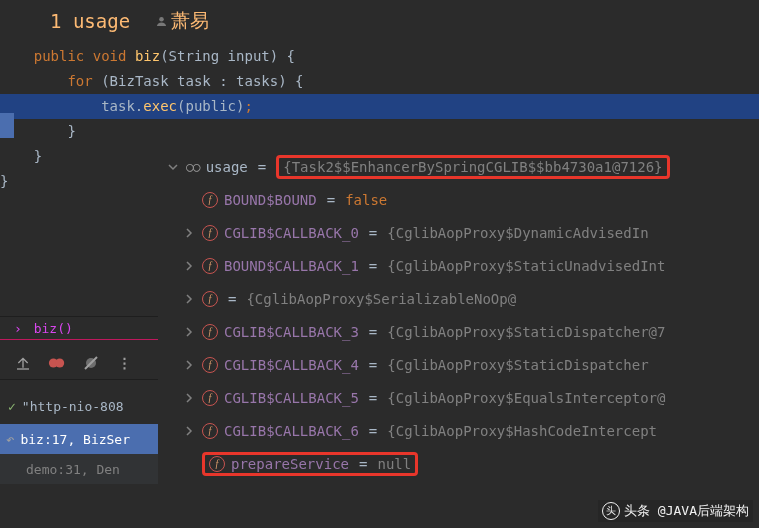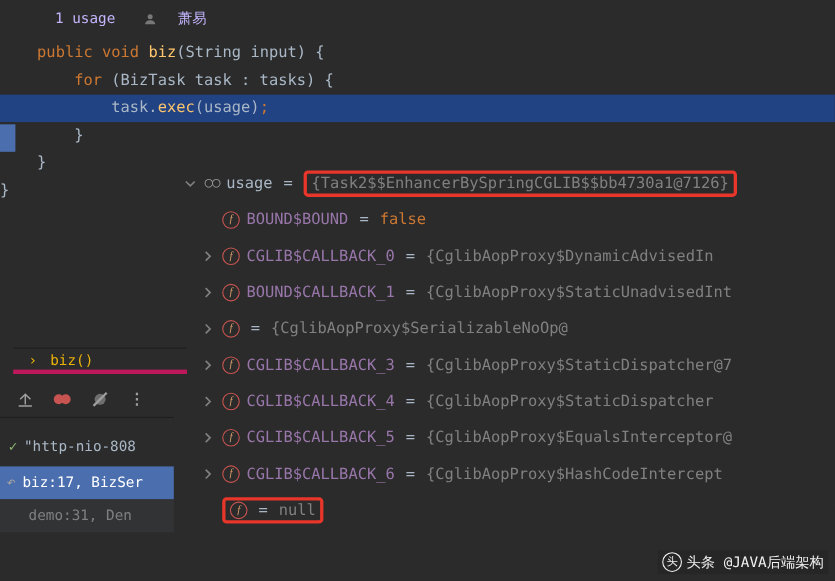--- a/index.html
+++ b/index.html
@@ -10,32 +10,32 @@
     color: #a9b7c6;
     width: 759px;
     height: 528px;
     overflow: hidden;
     position: relative;
   }
   .editor {
     padding-top: 8px;
   }
   .hint-bar {
-    color: #c4b5fd;
-    font-size: 13px;
+    color: #fdba74;
+    font-size: 19px;
     padding-left: 50px;
     padding-bottom: 10px;
     display: flex;
     gap: 26px;
     align-items: center;
   }
   .hint-bar .person-icon {
     display: inline-flex;
     align-items: center;
-    gap: 20px;
+    gap: 4px;
   }
   .code-line {
     height: 25px;
     line-height: 25px;
     white-space: pre;
   }
   .code-line.highlighted {
     background: #214283;
   }
   .kw { color: #cc7832; }
@@ -101,31 +101,31 @@
   .var-val { color: #808080; }
   .var-val.keyword { color: #cc7832; }
   .redbox {
     border: 3px solid #e8362b;
     border-radius: 4px;
     padding: 1px 4px;
   }
   .redbox .var-val { color: #808080; }
   .breadcrumb {
     position: absolute;
-    left: 12px;
+    left: 0;
     top: 316px;
     height: 24px;
     line-height: 24px;
-    color: #eab308;
+    color: #d946ef;
     font-size: 13px;
     padding-left: 10px;
     width: 158px;
     background: #2b2b2b;
     border-top: 1px solid #1e1e1e;
-    border-bottom: 4px solid #be185d;
+    border-bottom: 1px solid #be185d;
   }
   .breadcrumb .sep { padding: 0 4px; }
 
   .toolbar-row {
     position: absolute;
     left: 0;
     top: 346px;
     height: 34px;
     width: 158px;
     display: flex;
@@ -229,21 +229,21 @@
           <circle cx="12" cy="7" r="5"></circle>
           <path d="M2 22c0-5 5-8 10-8s10 3 10 8"></path>
         </svg>
       <span>萧易</span>
     </span>
   </div>
 
   <div class="code-line">    <span class="kw">public</span> <span class="kw">void</span> <span class="method">biz</span><span class="paren">(String input) {</span></div>
   <div class="code-line">        <span class="kw">for</span><span> (BizTask task : tasks) {</span></div>
   <div class="gutter-stripe"></div>
-  <div class="code-line highlighted">            <span>task.</span><span class="method">exec</span><span>(usage)</span><span class="semi">;</span></div>
+  <div class="code-line highlighted">            <span>task.</span><span class="method">exec</span><span>(public)</span><span class="semi">;</span></div>
   <div class="code-line">        <span>}</span></div>
   <div class="code-line">    <span>}</span></div>
   <div class="code-line"><span>}</span></div>
 </div>
 
 <div class="variables-panel">
   <div class="var-row">
     <span class="expander">
       <svg width="10" height="10" viewBox="0 0 10 10">
           <path d="M1 3 L5 7 L9 3" stroke="#808080" stroke-width="1.5" fill="none"></path>
@@ -339,20 +339,21 @@
         <span class="f-icon">f</span>
         <span class="var-name">CGLIB$CALLBACK_6</span>
         <span class="var-eq">=</span>
         <span class="var-val">{CglibAopProxy$HashCodeIntercept</span>
       </div>
     </div>
 
   <div class="var-row" style="padding-left:44px">
     <span class="redbox" style="display:inline-flex;align-items:center;gap:6px;">
       <span class="f-icon">f</span>
+      <span class="var-name">prepareService</span>
       <span class="var-eq">=</span>
       <span class="var-val keyword">null</span>
     </span>
   </div>
 </div>
 
 <div class="breadcrumb">
   <span class="sep">›</span>
   <span>biz()</span>
 </div>

